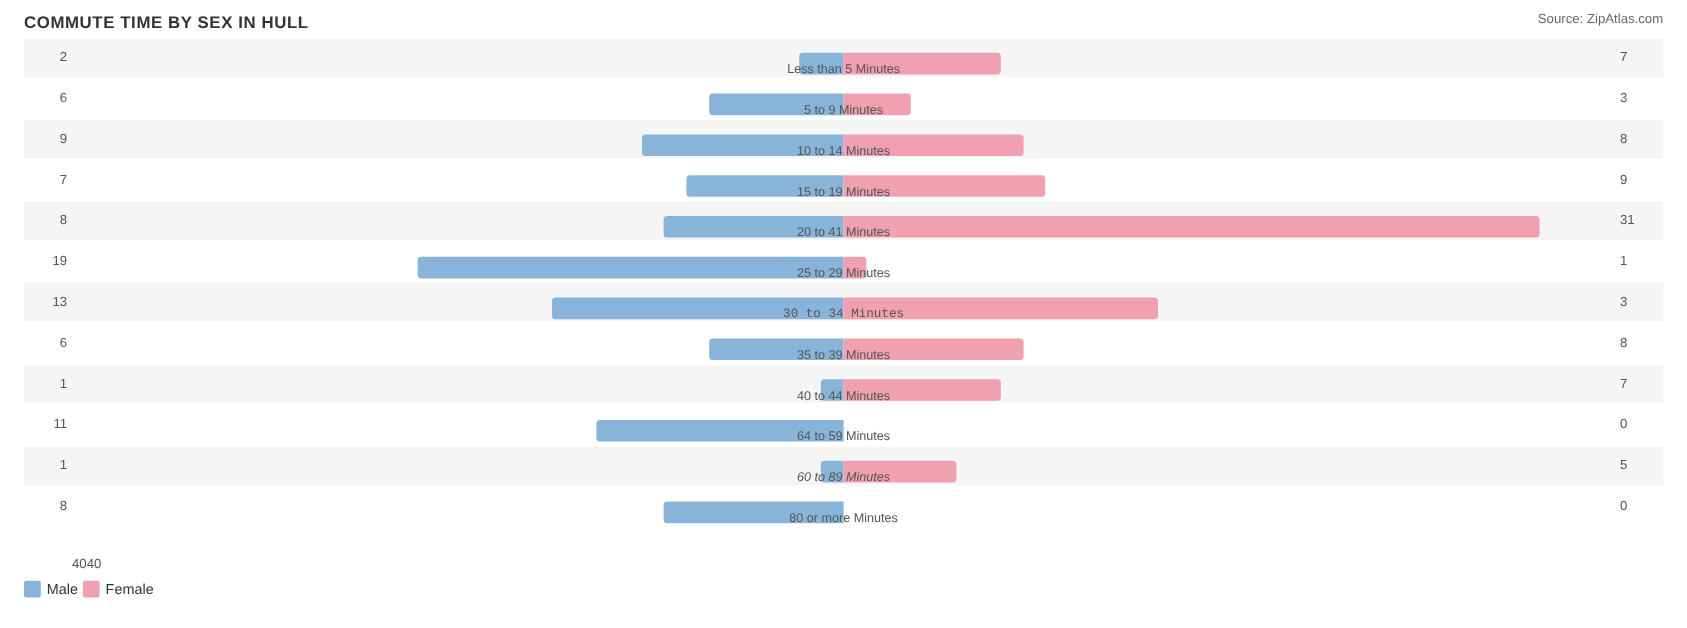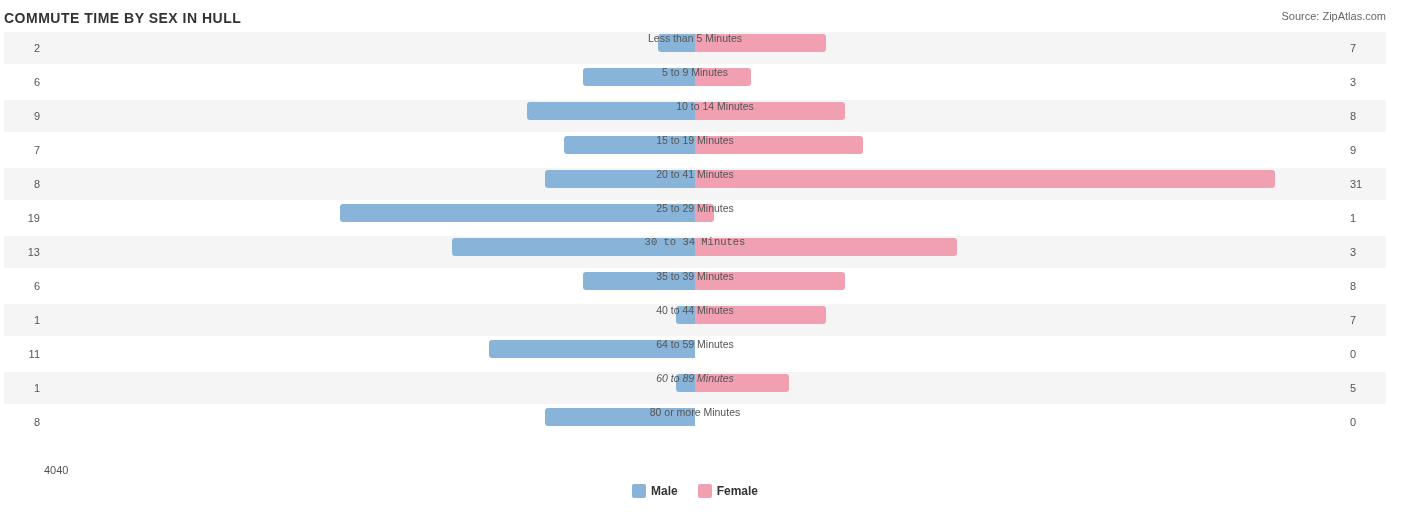--- a/index.html
+++ b/index.html
@@ -7,21 +7,21 @@
       font-family: Arial, sans-serif;
       background: #fff;
       width: 1406px;
       height: 523px;
       overflow: hidden;
       position: relative;
     }
     .chart-container {
       width: 1406px;
       height: 518px;
-      padding: 10px 20px 40px 4px;
+      padding: 10px 20px 40px 20px;
       position: relative;
     }
     .chart-title {
       font-size: 14px;
       font-weight: bold;
       color: #333;
       text-transform: uppercase;
       margin-bottom: 6px;
       letter-spacing: 0.5px;
     }
@@ -53,21 +53,21 @@
       width: 40px;
       text-align: right;
       font-size: 11px;
       color: #555;
       padding-right: 4px;
       flex-shrink: 0;
     }
     .bars-center {
       flex: 1;
       display: flex;
-      align-items: flex-start;
+      align-items: flex-end;
       justify-content: center;
       position: relative;
       height: 100%;
     }
     .bar-left-section {
       display: flex;
       align-items: center;
       justify-content: flex-end;
       width: 50%;
       height: 22px;
@@ -98,27 +98,25 @@
     .right-val {
       width: 40px;
       text-align: left;
       font-size: 11px;
       color: #555;
       padding-left: 4px;
       flex-shrink: 0;
     }
     .legend {
       display: flex;
-      justify-content: center;
-      align-items: center;
-      gap: 20px;
+      align-items: center;
+      gap: 4px;
       margin-top: 6px;
       font-size: 12px;
       color: #333;
-      font-weight: bold;
     }
     .legend-item {
       display: flex;
       align-items: center;
       gap: 5px;
     }
     .legend-box {
       width: 14px;
       height: 14px;
       border-radius: 2px;
@@ -163,21 +161,21 @@
         </div>
       </div>
       <div class="right-val">3</div>
     </div>
       <div class="row">
       <div class="left-val">9</div>
       <div class="bars-center">
         <div class="bar-left-section">
           <div class="bar-blue" style="width:168px;"></div>
         </div>
-        <div style="position:absolute;left:50%;transform:translateX(-50%);font-size:10.5px;color:#555;white-space:nowrap;z-index:10;pointer-events:none;margin-left:20px;">10 to 14 Minutes</div>
+        <div style="position:absolute;left:50%;transform:translateX(-50%);font-size:10.5px;color:#555;white-space:nowrap;z-index:10;pointer-events:none;">10 to 14 Minutes</div>
         <div class="bar-right-section">
           <div class="bar-pink" style="width:150px;"></div>
         </div>
       </div>
       <div class="right-val">8</div>
     </div>
       <div class="row">
       <div class="left-val">7</div>
       <div class="bars-center">
         <div class="bar-left-section">

